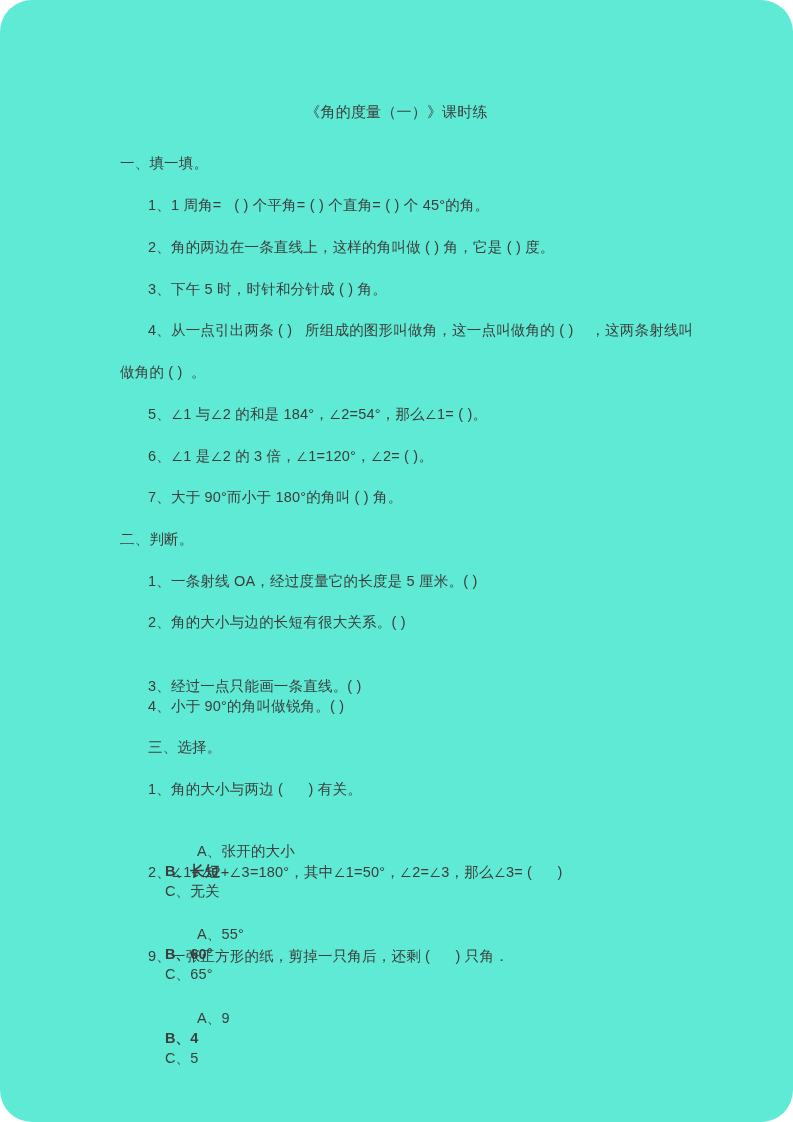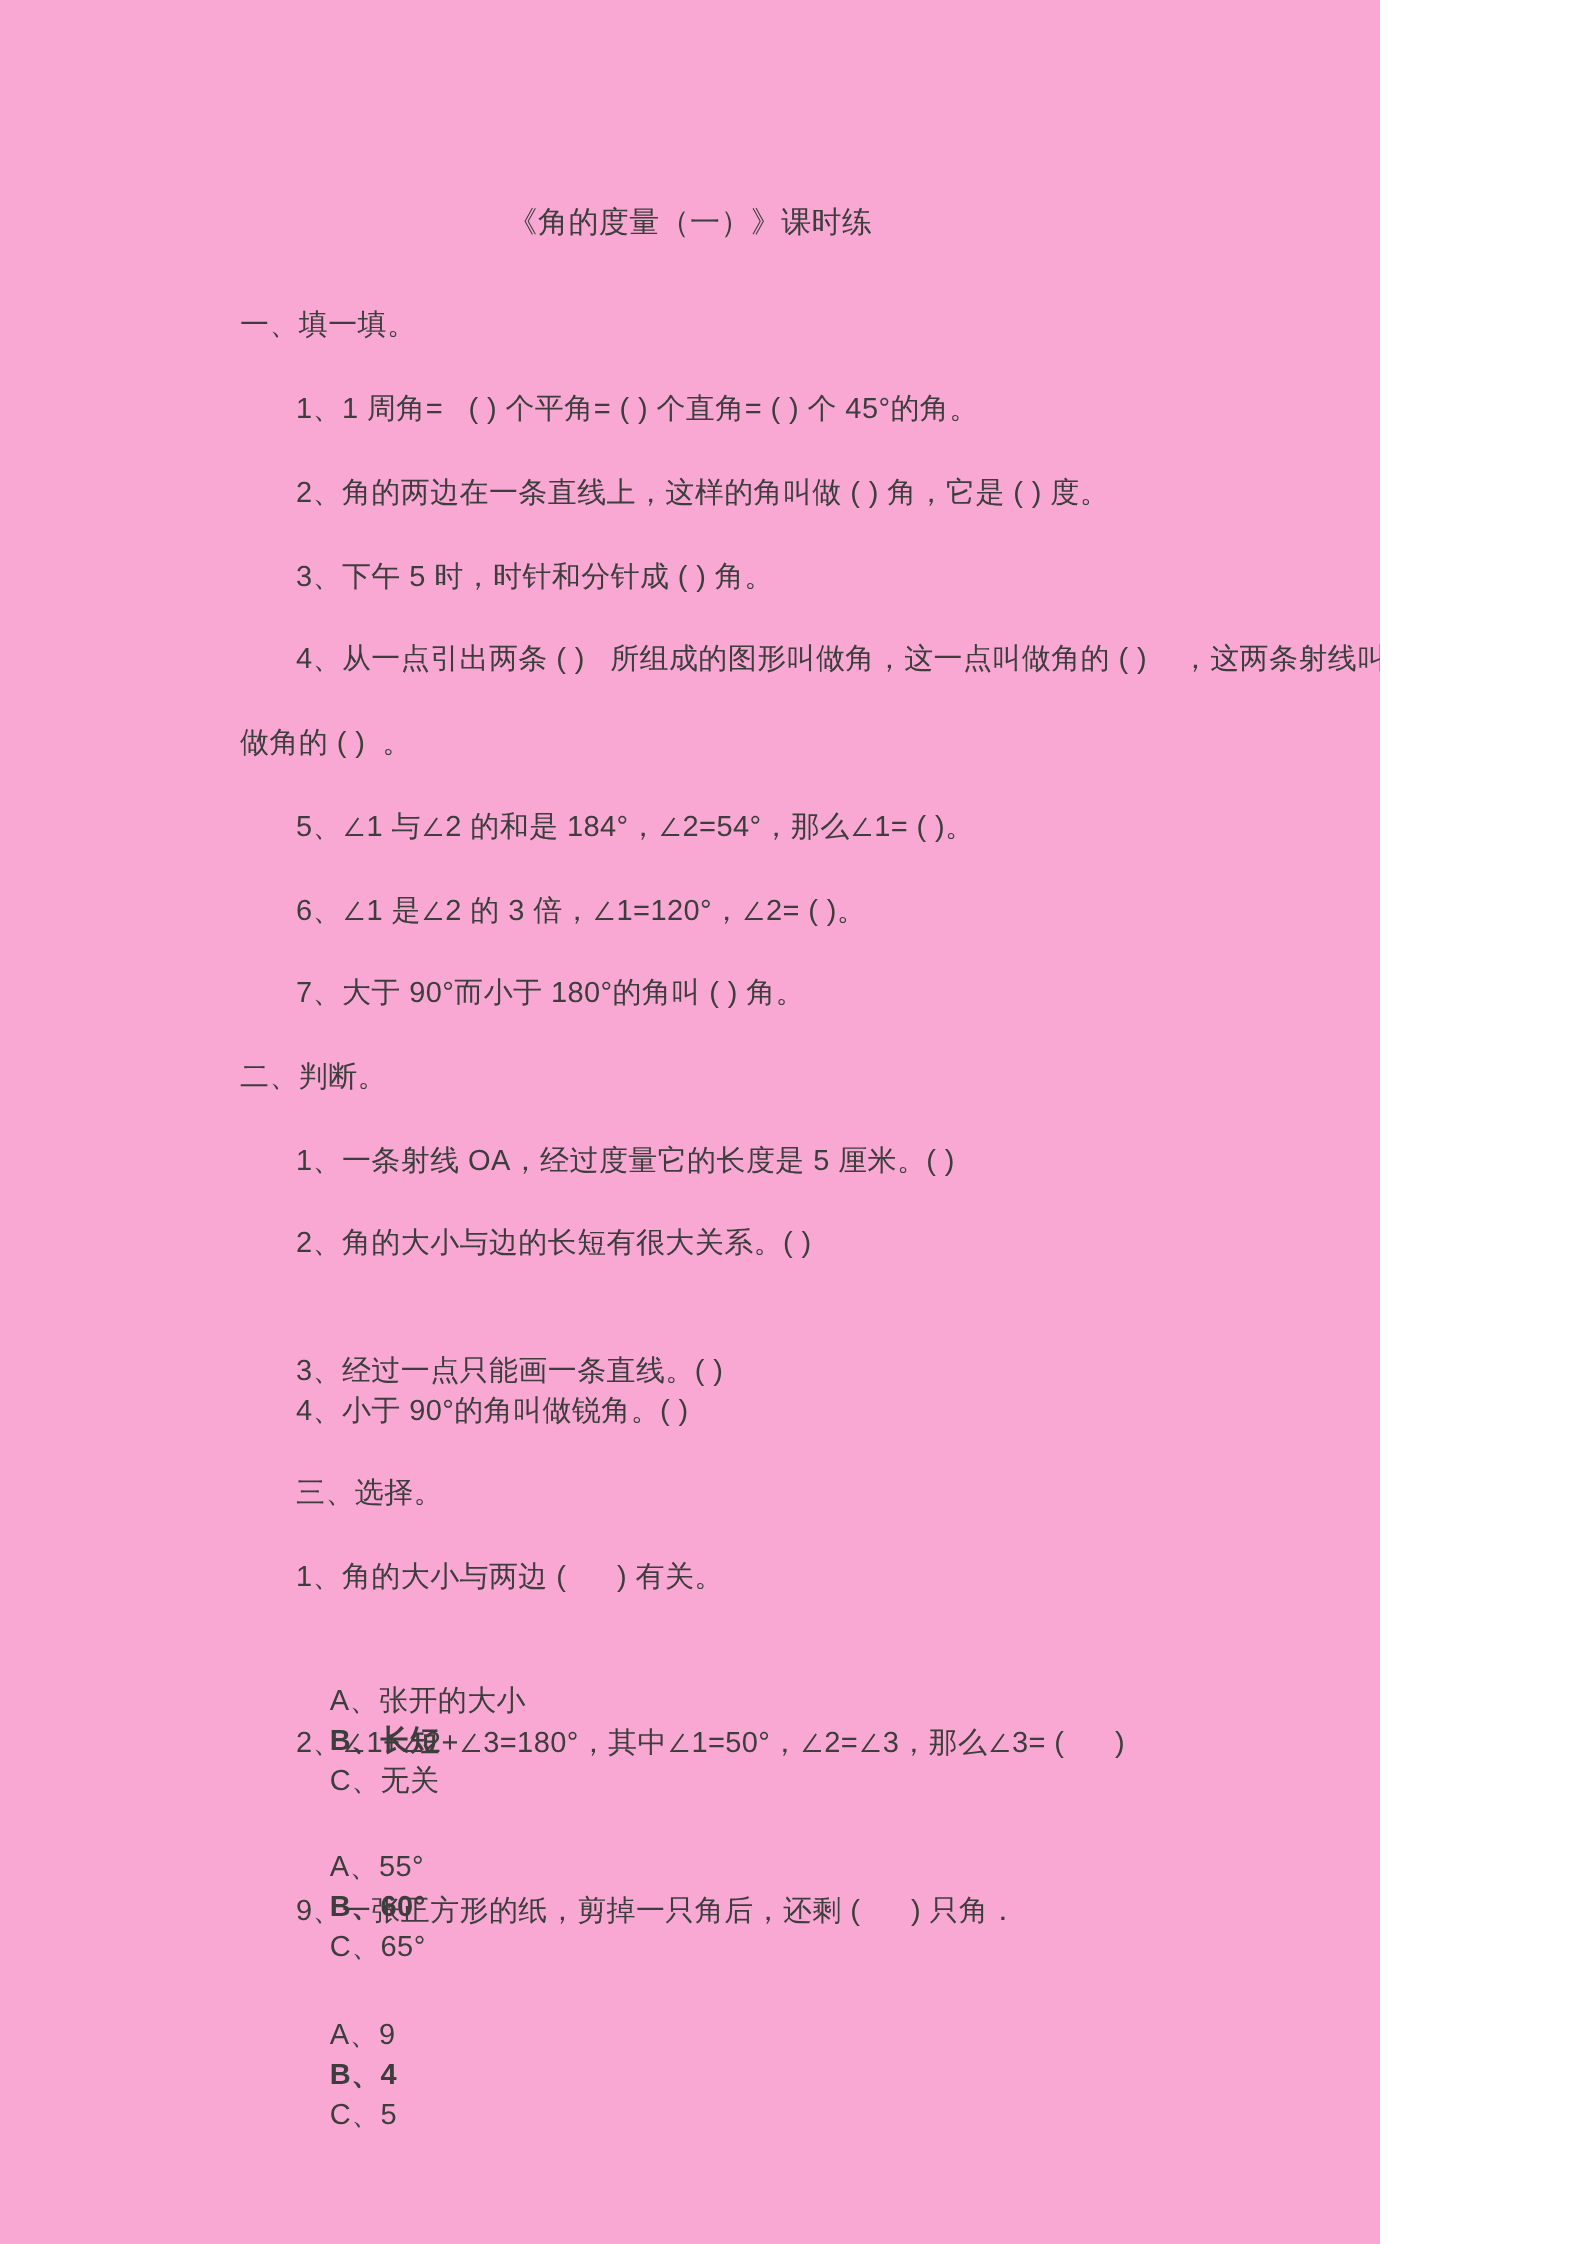--- a/index.html
+++ b/index.html
@@ -1,40 +1,41 @@
 <!DOCTYPE html>
 <html><head>
 <meta charset="utf-8">
 <style>
   html, body { margin: 0; padding: 0; background: #ffffff; }
   .page {
     position: relative;
-    width: 690px;
+    width: 793px;
     height: 1122px;
-    background: #f9a8d4;
+    background: #5eead4;
     font-family: "Liberation Sans", sans-serif;
     color: #3d3d3d;
     font-size: 14.5px;
     overflow: hidden;
+    border-radius: 32px;
   }
   .line {
     position: absolute;
     white-space: pre;
     line-height: 20px;
     letter-spacing: 0.2px;
   }
   .title-line {
     left: 0;
     width: 100%;
     text-align: center;
     font-size: 15px;
   }
   .sec   { left: 120px; }  
   .item  { left: 148px; }  
-  .opts .cell-a { display: inline-block; width: 122px; white-space: pre; }
+  .opts .cell-a { display: inline-block; width: 122px; white-space: pre; margin-left: 32px; }
   .opts .cell-b { display: inline-block; width: 88px;  white-space: pre; font-weight: bold; }
   .opts .cell-c { display: inline-block; white-space: pre; }
 </style>
 </head>
 <body>
 
 <div class="page">
 
   <div class="line title-line" style="top:102px">《角的度量（一）》课时练</div>
 

